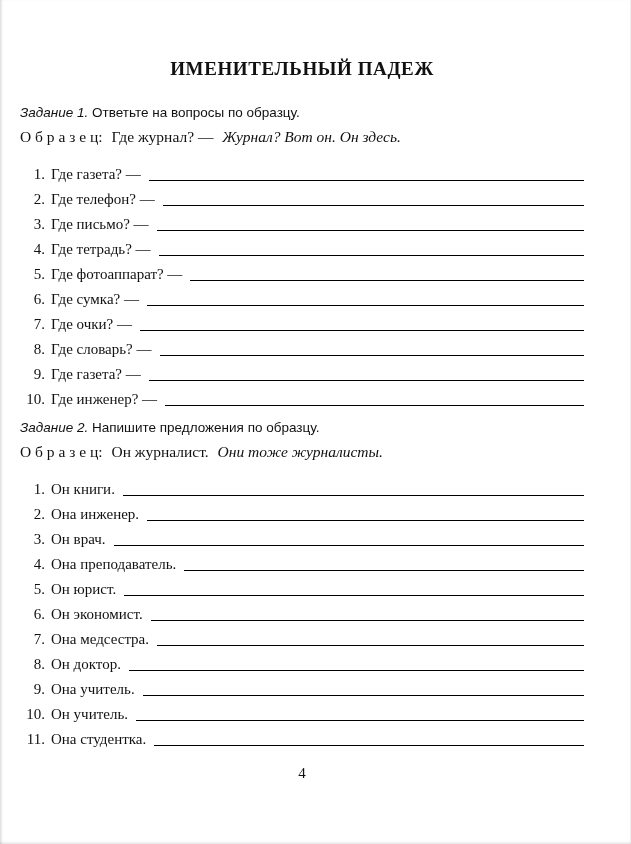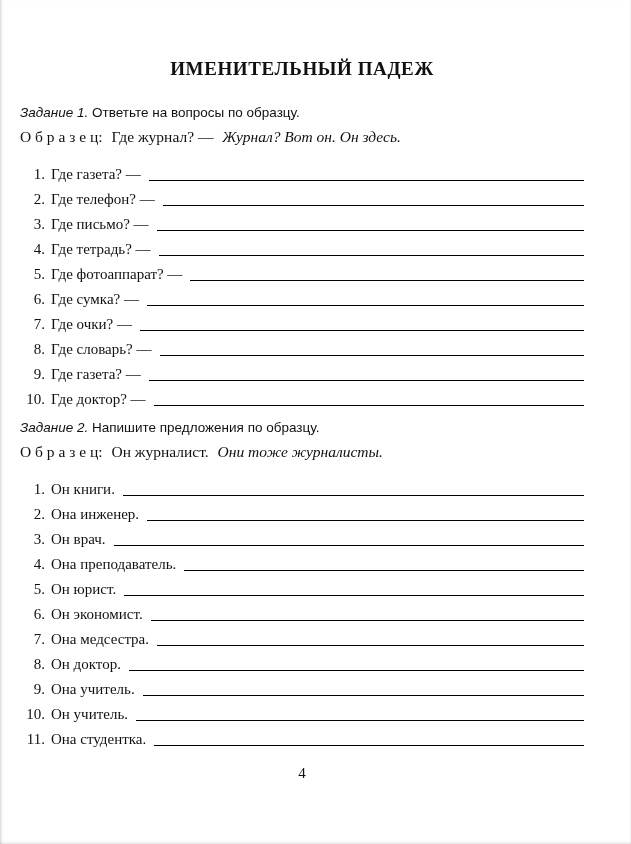--- a/index.html
+++ b/index.html
@@ -135,21 +135,21 @@
         <span class="text">Где словарь? —</span>
         <span class="blank"></span>
       </div>
         <div class="item">
         <span class="num">9.</span>
         <span class="text">Где газета? —</span>
         <span class="blank"></span>
       </div>
         <div class="item">
         <span class="num">10.</span>
-        <span class="text">Где доктор? —</span>
+        <span class="text">Где инженер? —</span>
         <span class="blank"></span>
       </div>
       </div>
   </section>
 
   <section class="task2">
     <p class="task-header">
       <span class="task-label">Задание 2.</span>
       <span>Напишите предложения по образцу.</span>
     </p>

